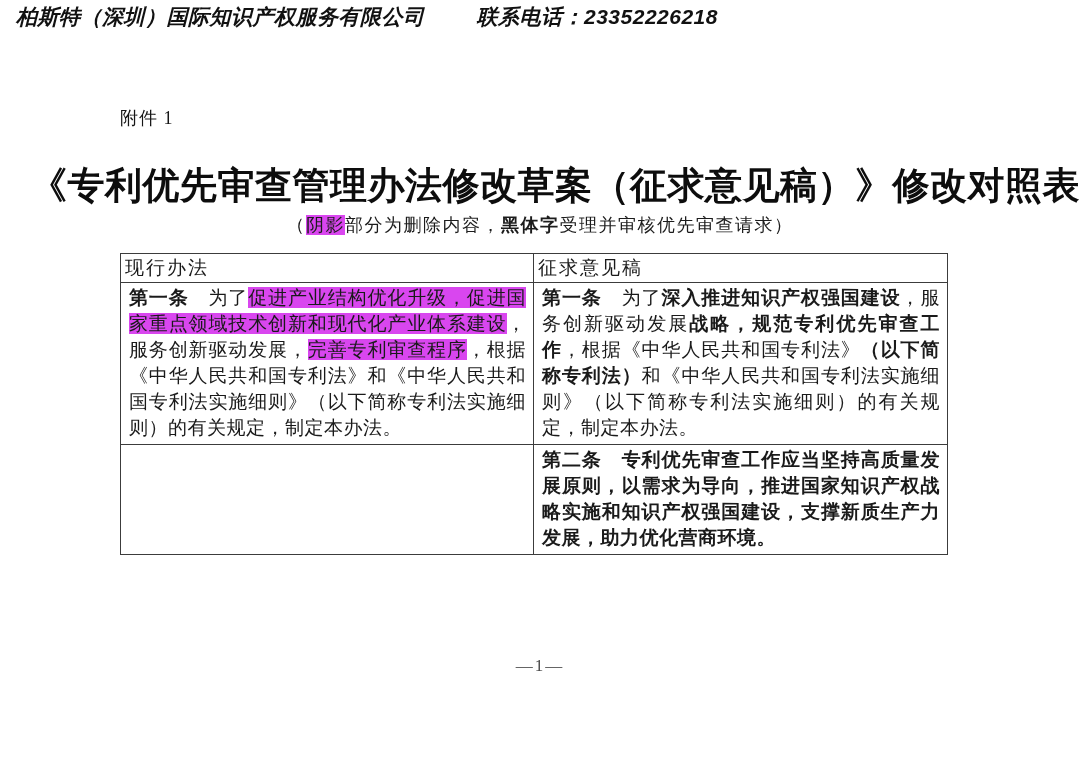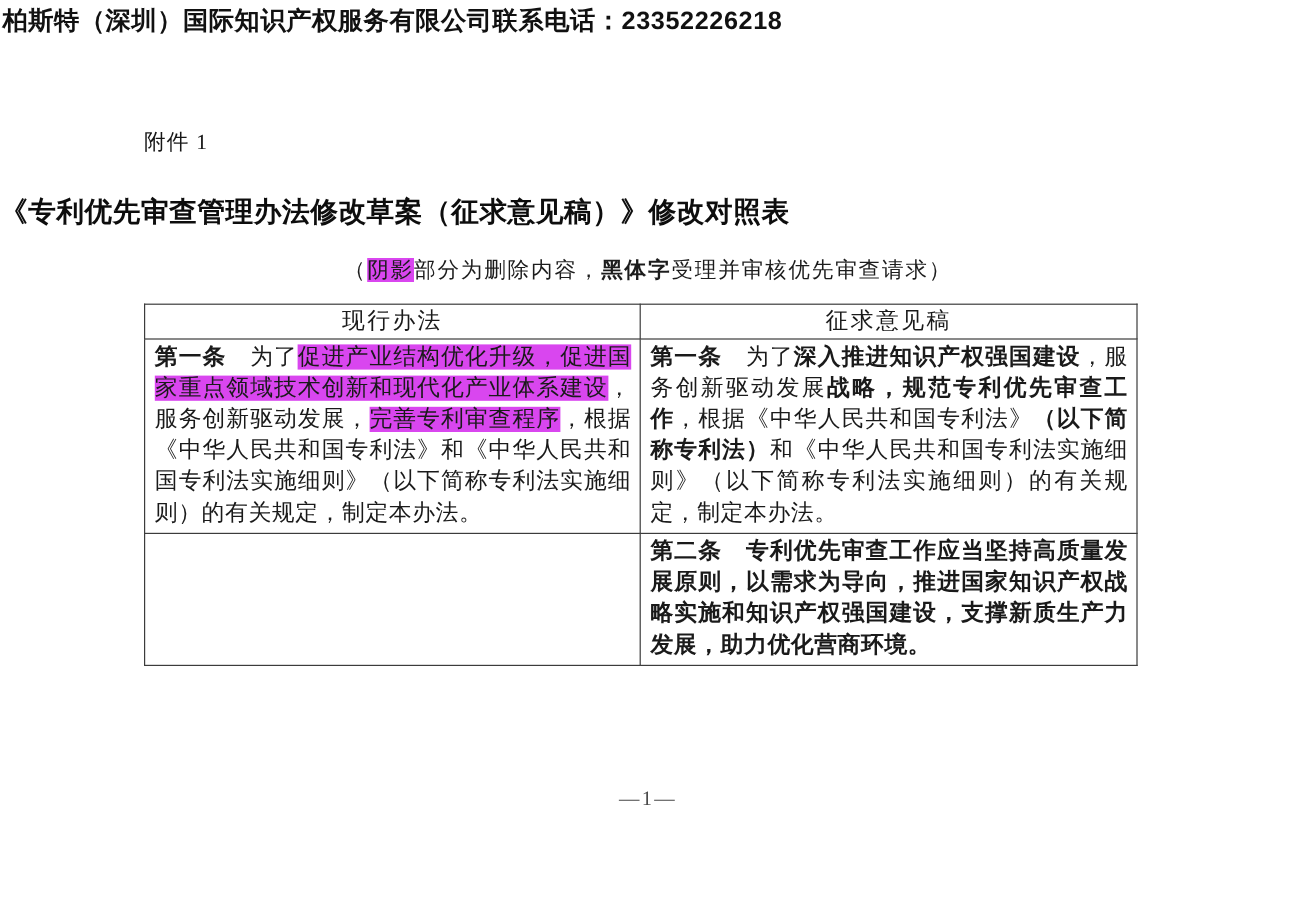--- a/index.html
+++ b/index.html
@@ -13,47 +13,49 @@
     position: relative;
     font-family: "Liberation Serif", "DejaVu Serif", serif;
     color: #1c1c1c;
     overflow: hidden;
   }
 
   
   .letterhead {
     position: absolute;
     top: 3px;
-    left: 2px;
+    left: 16px;
     display: flex;
     align-items: baseline;
+    gap: 52px;
     font-family: "Liberation Sans", "DejaVu Sans", sans-serif;
     font-size: 21px;
     font-weight: 600;
     letter-spacing: 0.5px;
     color: #111;
     white-space: nowrap;
+    font-style: italic;
   }
 
   
   .attachment {
     position: absolute;
     top: 106px;
     left: 120px;
     font-size: 18px;
     letter-spacing: 1px;
     color: #161616;
   }
   .doc-title {
     position: absolute;
     top: 161px;
     left: 0;
     width: 100%;
-    text-align: left;
-    font-size: 23px;
+    text-align: right;
+    font-size: 37px;
     font-weight: bold;
     letter-spacing: 0.5px;
     color: #0d0d0d;
     white-space: nowrap;
   }
   .doc-subtitle {
     position: absolute;
     top: 213px;
     left: 0;
     width: 100%;
@@ -79,21 +81,21 @@
     border: 1px solid #3c3c3c;
     padding: 2px 7px 3px 8px;
     vertical-align: top;
     font-weight: normal;
     line-height: 26px;
     letter-spacing: 0.5px;
   }
   .cmp-table col.c-left  { width: 413px; }
   .cmp-table col.c-right { width: 414px; }
   .cmp-table .head-cell {
-    text-align: center;
+    text-align: left;
     vertical-align: middle;
     height: 24px;
     padding: 1px 4px;
     letter-spacing: 2px;
   }
   .cmp-table .chapter-cell {
     text-align: center;
     vertical-align: middle;
     height: 24px;
     padding: 1px 4px;

